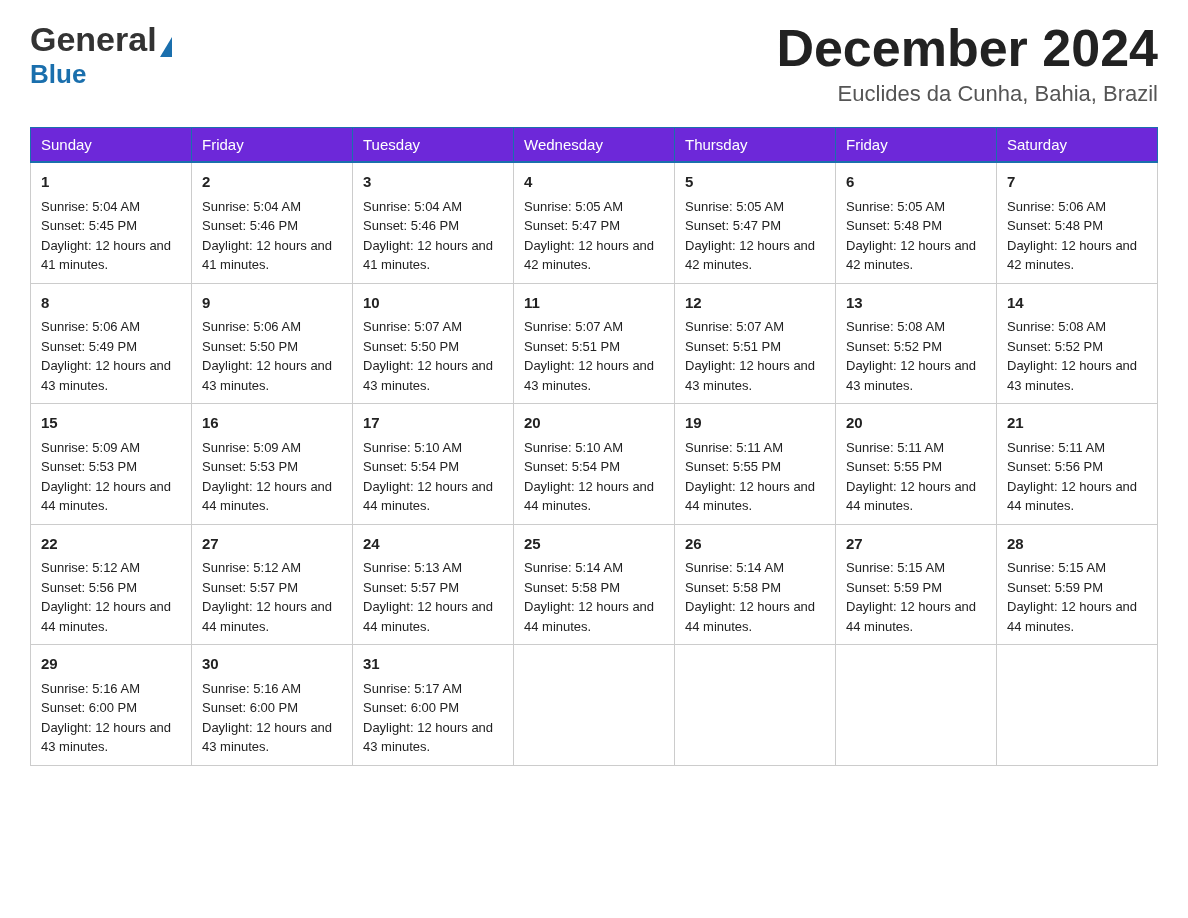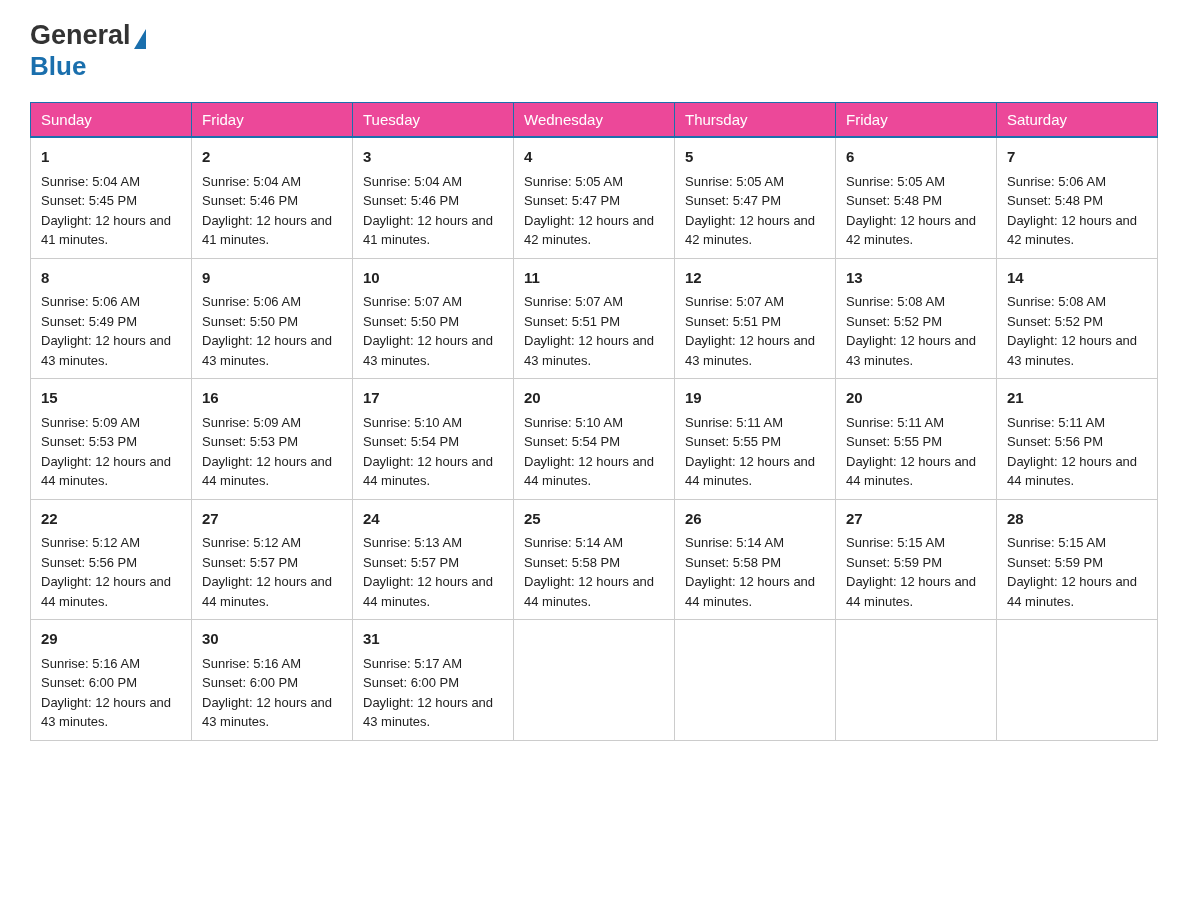--- a/index.html
+++ b/index.html
@@ -30,21 +30,21 @@
       font-size: 22px;
       color: #555;
       margin-top: 4px;
     }
     table {
       width: 100%;
       border-collapse: collapse;
       table-layout: fixed;
     }
     thead tr th {
-      background-color: #ec4899;
+      background-color: #6d28d9;
       color: #fff;
       font-size: 15px;
       font-weight: normal;
       padding: 8px 10px;
       text-align: left;
       border: 1px solid #1a6fad;
     }
     tbody tr td {
       vertical-align: top;
       padding: 8px 10px;
@@ -59,21 +59,21 @@
       display: block;
       margin-bottom: 3px;
     }
     tbody tr:first-child td {
       border-top: 2px solid #1a6fad;
     }
     tbody tr td:empty {
       background: #fff;
     }
     .logo-text-general {
-      font-size: 27px;
+      font-size: 34px;
       font-weight: bold;
       color: #333;
     }
     .logo-triangle {
       width: 0;
       height: 0;
       border-left: 12px solid transparent;
       border-bottom: 20px solid #1a6fad;
       display: inline-block;
       margin-left: 3px;
@@ -99,20 +99,24 @@
 
 <div class="header">
   <div class="logo-wrapper">
     <div class="logo-line1">
       <span class="logo-text-general">General</span>
       <span class="logo-triangle"></span>
     </div>
     <div>
       <span class="logo-text-blue">Blue</span>
     </div>
+  </div>
+  <div class="title-block">
+    <div class="month-title">December 2024</div>
+    <div class="location">Euclides da Cunha, Bahia, Brazil</div>
   </div>
 </div>
 
 <table>
   <thead>
     <tr id="header-row">
         <th>Sunday</th>
         <th>Friday</th>
         <th>Tuesday</th>
         <th>Wednesday</th>

